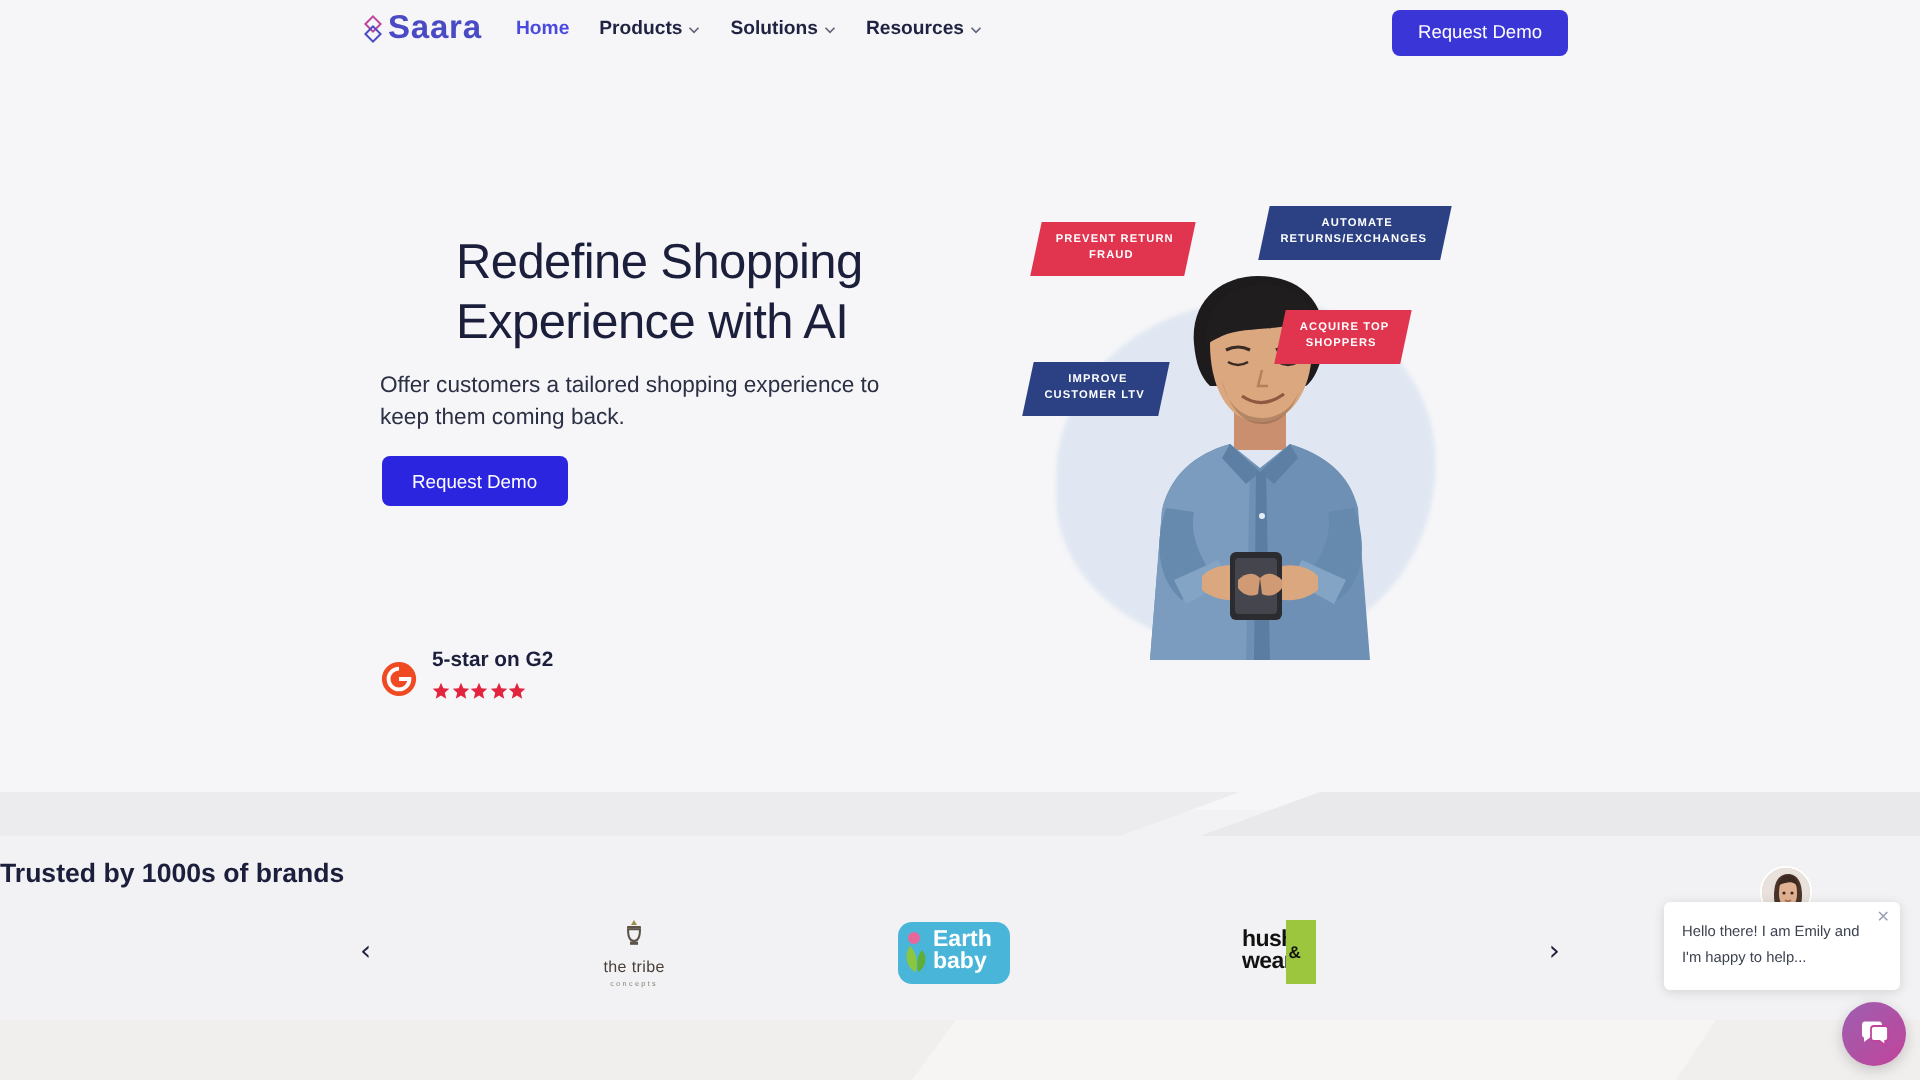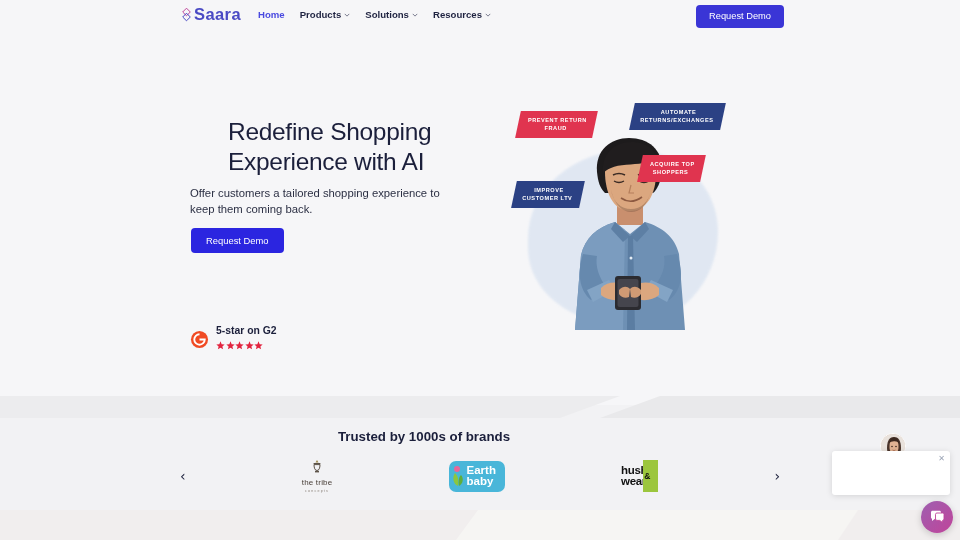--- a/index.html
+++ b/index.html
@@ -139,21 +139,21 @@
   .award-bar { width: 4px; background: #e05a3c; flex: none; }
   .award-badge-label {
     flex: 1; background: #3d9480; color: #fff;
     font-size: 6.6px; font-weight: 700; letter-spacing: 1.1px;
     display: flex; align-items: center; justify-content: center;
   }
   .award-caption { font-size: 8.4px; color: #2c3044; margin-top: 6px; line-height: 1.2; }
 
   
   .brands-title {
-    position: absolute; left: 0; top: 429px; width: 848px; text-align: center;
+    position: absolute; left: 0; top: 429px; width: 848px; text-align: left;
     font-size: 13.3px; font-weight: 700; color: #1b1f3b;
   }
   .brands-row {
     position: absolute; left: 180px; top: 455px; width: 600px; height: 42px;
     display: flex; align-items: center; justify-content: space-between;
   }
   .carousel-arrow {
     font-size: 14px; color: #1b1f3b; cursor: pointer;
     font-family: "DejaVu Sans", sans-serif; line-height: 1; user-select: none;
   }
@@ -425,20 +425,21 @@
       <path d="M6 14 C6 6 9 3 13 3 C17 3 20 6 20 14 C20 20 17 23 13 23 C9 23 6 20 6 14 Z" fill="#4a342a"></path>
       <path d="M8.5 13 C8.5 7 10 5.5 13 5.5 C16 5.5 17.5 7 17.5 13 C17.5 17 15.8 19.5 13 19.5 C10.2 19.5 8.5 17 8.5 13 Z" fill="#e0b293"></path>
       <path d="M8 9 C9 5 11 3.5 13 3.5 C15.5 3.5 18 5.5 18.2 10 C17 7.5 15 7 13 7.2 C11 7.4 9 8 8 9 Z" fill="#3b281f"></path>
       <circle cx="11" cy="12.5" r="0.8" fill="#3b281f"></circle>
       <circle cx="15" cy="12.5" r="0.8" fill="#3b281f"></circle>
       <path d="M11.5 16 Q13 17.3 14.5 16" stroke="#a8684f" stroke-width="0.8" fill="none"></path>
     </svg>
   </div>
   <div class="chat-bubble">
     <span class="chat-close">✕</span>
+    <div class="chat-text">Hello there! I am Emily and I'm happy to help...</div>
   </div>
   <div class="chat-fab">
     <svg width="17" height="17" viewBox="0 0 17 17">
       <path d="M2 3.2 C2 2.3 2.7 1.7 3.5 1.7 L10.5 1.7 C11.3 1.7 12 2.3 12 3.2 L12 8.2 C12 9 11.3 9.7 10.5 9.7 L6 9.7 L3 12 L3 9.7 C2.4 9.6 2 9 2 8.2 Z" fill="#fff"></path>
       <path d="M6.5 5.3 C6.5 4.6 7.1 4 7.9 4 L13.6 4 C14.4 4 15 4.6 15 5.3 L15 10 C15 10.8 14.4 11.4 13.6 11.4 L13.6 13.6 L10.8 11.4 L7.9 11.4 C7.1 11.4 6.5 10.8 6.5 10 Z" fill="#fff" stroke="#c0449a" stroke-width="0.9"></path>
     </svg>
   </div>
 
 </div>
 

